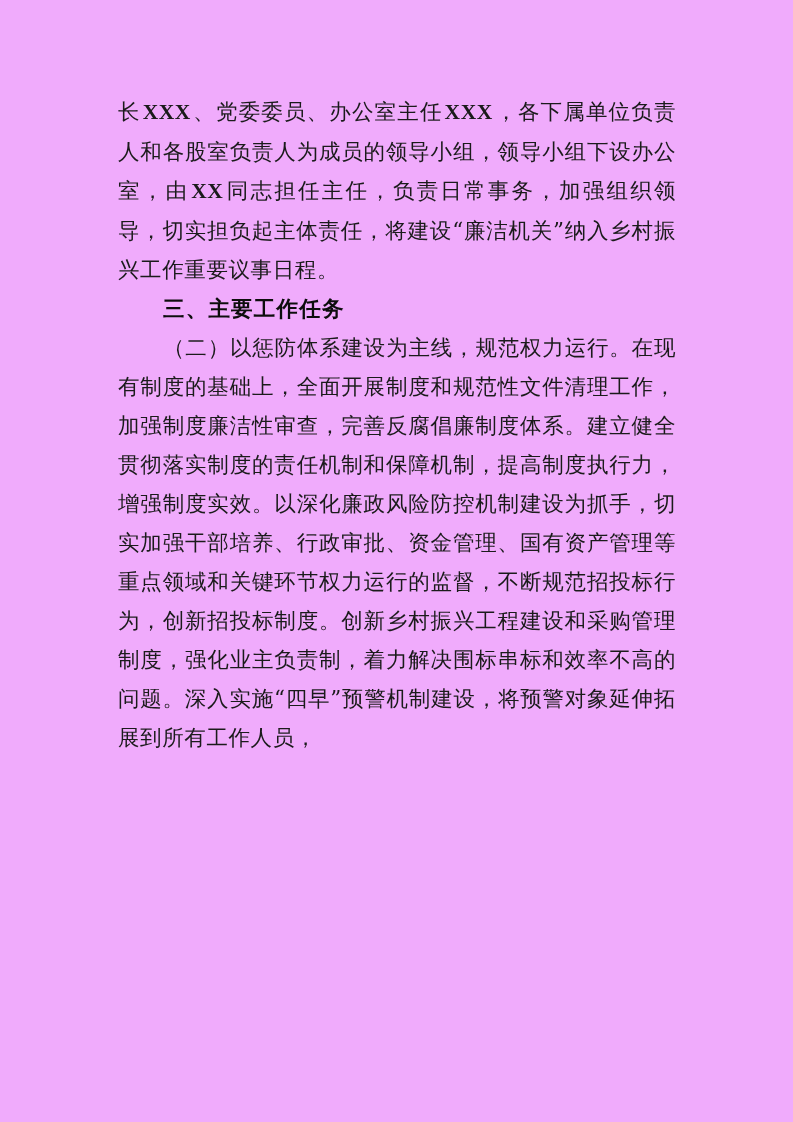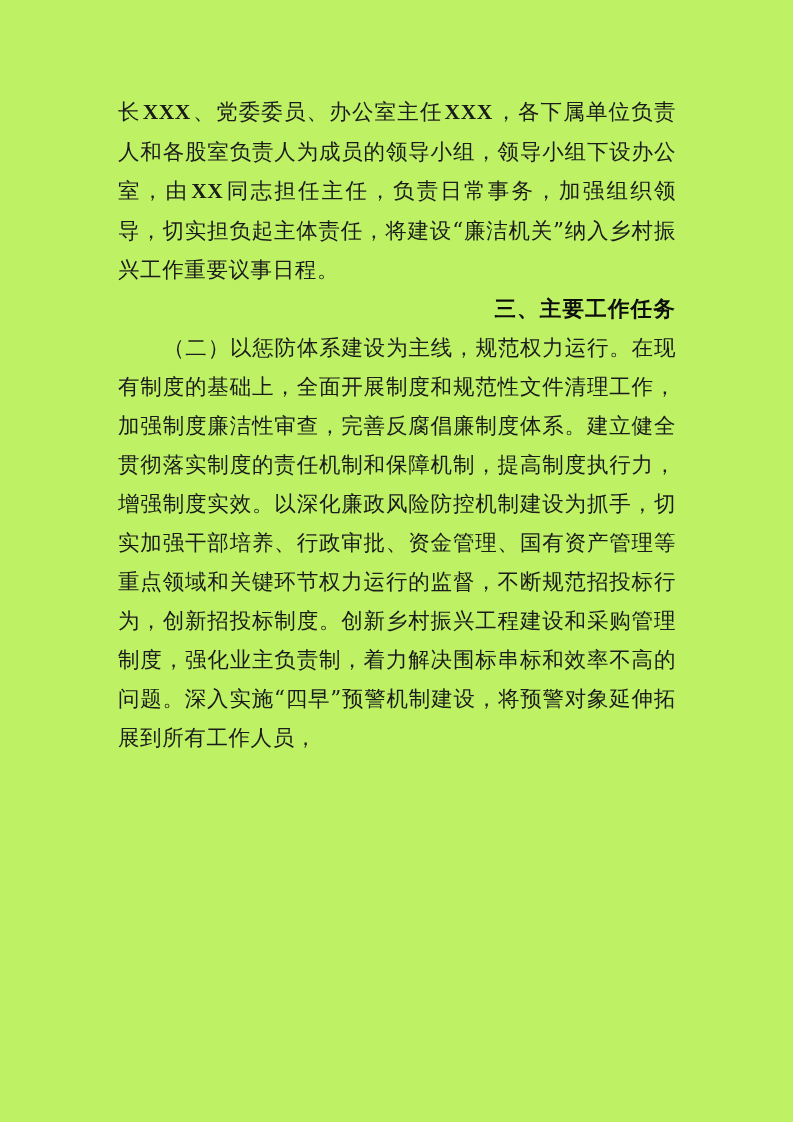--- a/index.html
+++ b/index.html
@@ -13,21 +13,21 @@
     width: 793px;
     height: 1122px;
     overflow: hidden;
     font-family: "DejaVu Serif", serif;
   }
 
   #page {
     position: relative;
     width: 793px;
     height: 1122px;
-    background: #bef264;
+    background: #f0abfc;
     box-sizing: border-box;
   }
 
   #doc-body {
     position: absolute;
     left: 118px;
     top: 92px;
     width: 558px;
   }
 
@@ -62,21 +62,21 @@
   
   .heading {
     font-family: "DejaVu Sans", "Liberation Sans", sans-serif;
     font-size: 21.5px;
     line-height: 39px;
     color: #0d0d0d;
     font-weight: 700;
     margin: 0;
     text-indent: 45px;
     letter-spacing: 1.2px;
-    text-align: right;
+    text-align: left;
   }
 </style>
 </head>
 <body>
 
 <div id="page">
   <div id="doc-body">
       <div class="para"><span>长</span><span class="latin">XXX</span><span>、党委委员、办公室主任</span><span class="latin">XXX</span><span>，各下属单位负责人和各股室负责人为成员的领导小组，领导小组下设办公室，由</span><span class="latin">XX</span><span>同志担任主任，负责日常事务，加强组织领导，切实担负起主体责任，将建设“廉洁机关”纳入乡村振兴工作重要议事日程。</span></div>
       <div class="heading">三、主要工作任务</div>
       <div class="para indent"><span>（二）以惩防体系建设为主线，规范权力运行。在现有制度的基础上，全面开展制度和规范性文件清理工作，加强制度廉洁性审查，完善反腐倡廉制度体系。建立健全贯彻落实制度的责任机制和保障机制，提高制度执行力，增强制度实效。以深化廉政风险防控机制建设为抓手，切实加强干部培养、行政审批、资金管理、国有资产管理等重点领域和关键环节权力运行的监督，不断规范招投标行为，创新招投标制度。创新乡村振兴工程建设和采购管理制度，强化业主负责制，着力解决围标串标和效率不高的问题。深入实施“四早”预警机制建设，将预警对象延伸拓展到所有工作人员，</span></div>

